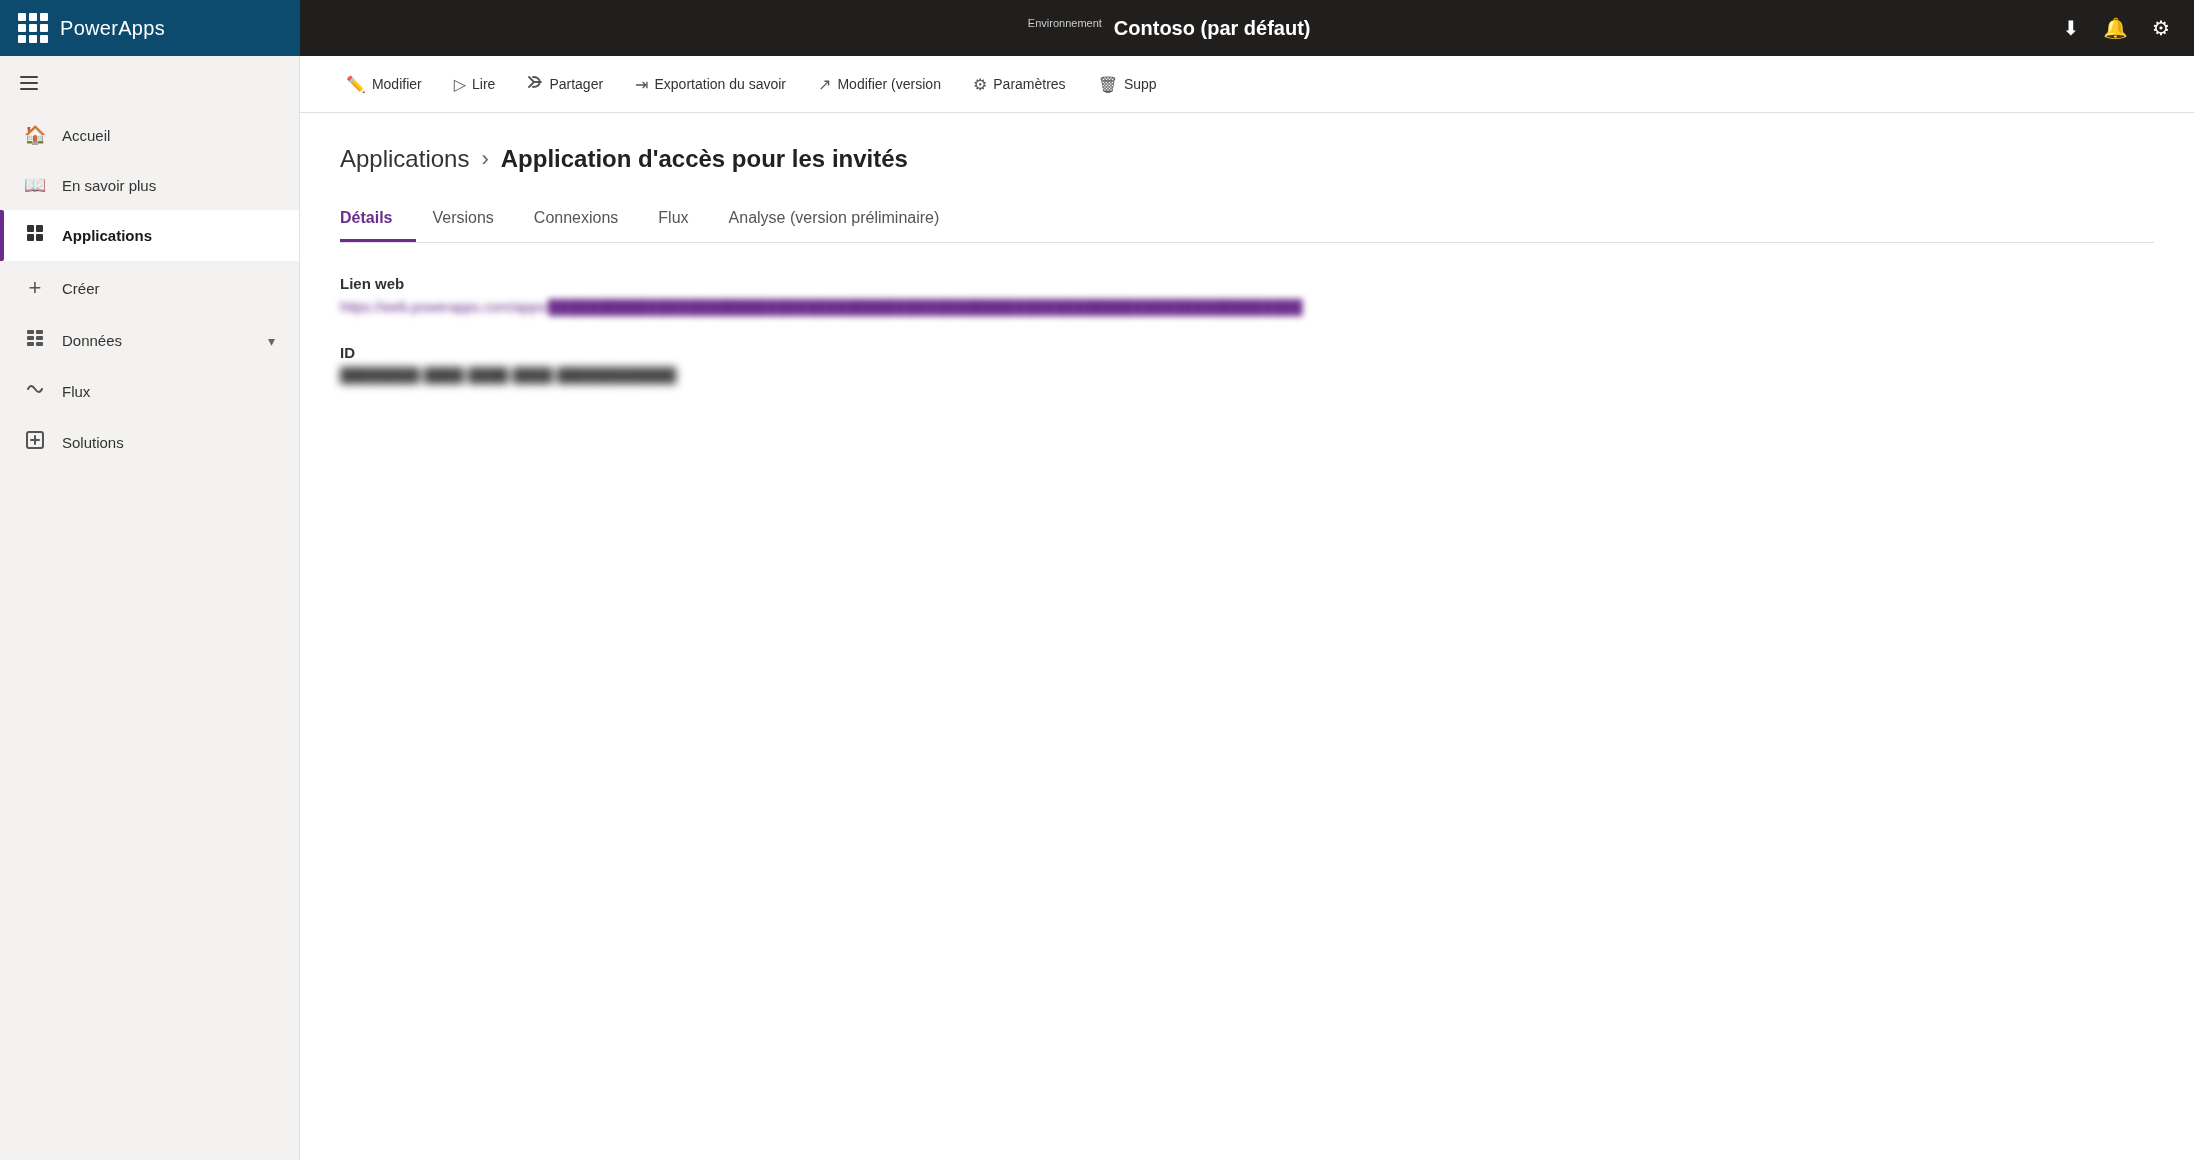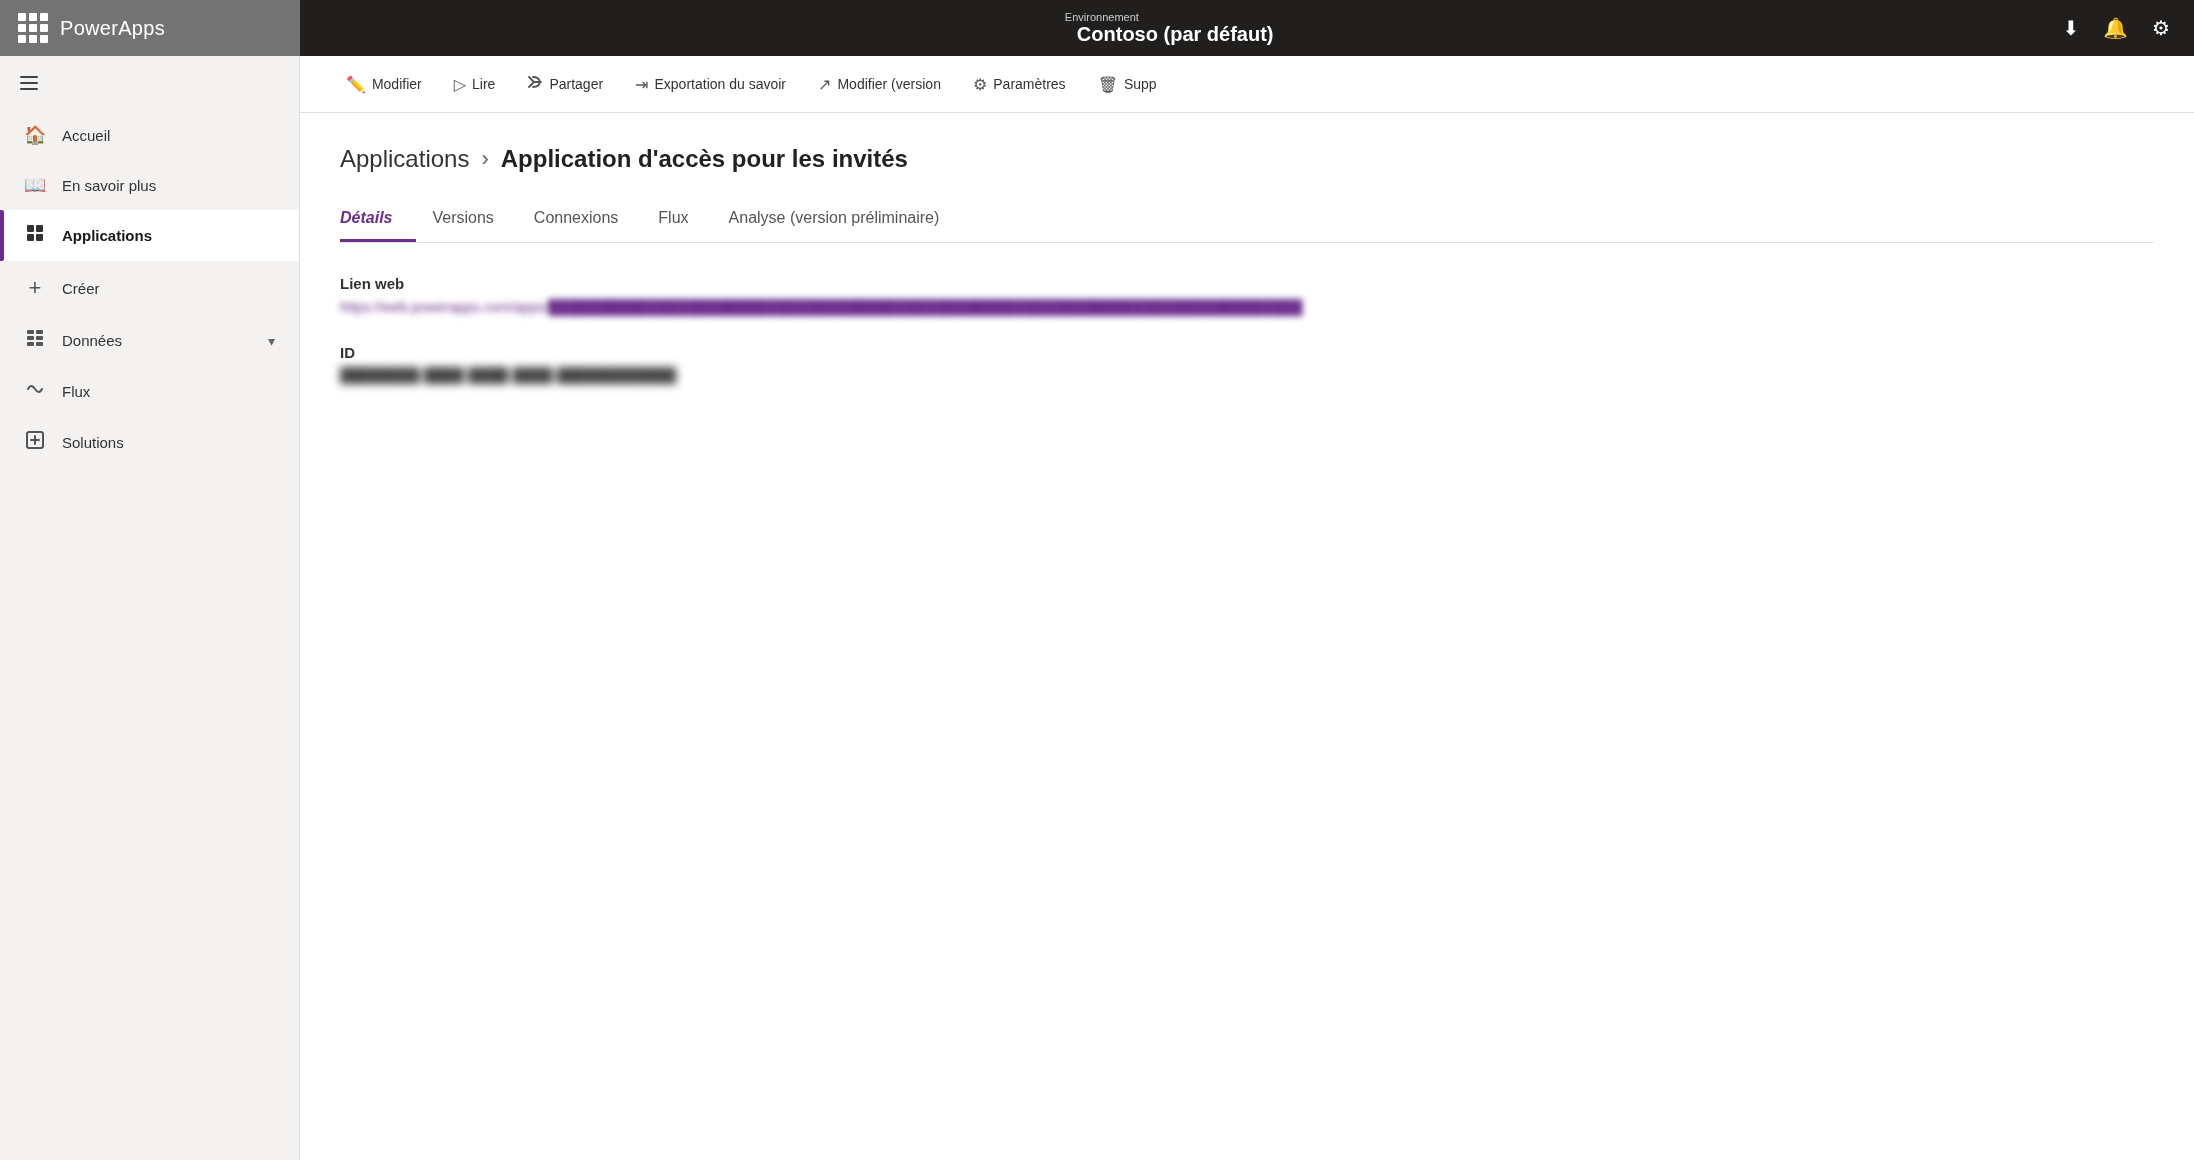--- a/index.html
+++ b/index.html
@@ -12,21 +12,21 @@
       display: flex;
       align-items: center;
       height: 56px;
       min-height: 56px;
       color: white;
       z-index: 100;
     }
     .topbar-logo {
       display: flex;
       align-items: center;
-      background: #737373;
+      background: #0c4a6e;
       height: 100%;
       padding: 0 18px;
       min-width: 300px;
       gap: 12px;
     }
     .topbar-logo .grid-icon {
       display: grid;
       grid-template-columns: repeat(3, 8px);
       grid-template-rows: repeat(3, 8px);
       gap: 3px;
@@ -43,21 +43,21 @@
       letter-spacing: 0.3px;
     }
     .topbar-center {
       flex: 1;
       display: flex;
       align-items: center;
       justify-content: center;
     }
     .topbar-env {
       display: flex;
-      flex-direction: column;
+      flex-direction: row;
       align-items: flex-start;
       color: white;
       justify-content: space-between;
     }
     .topbar-env .env-label {
       font-size: 11px;
       color: #ccc;
     }
     .topbar-env .env-name {
       font-size: 20px;
@@ -237,21 +237,20 @@
       margin-right: 16px;
       background: none;
       border-top: none;
       border-left: none;
       border-right: none;
     }
     .tab.active {
       color: #6b2d8b;
       border-bottom-color: #6b2d8b;
       font-weight: 600;
-      font-style: italic;
     }
 
     
     .detail-field {
       margin-bottom: 28px;
     }
     .detail-label {
       font-size: 15px;
       font-weight: 600;
       color: #333;

